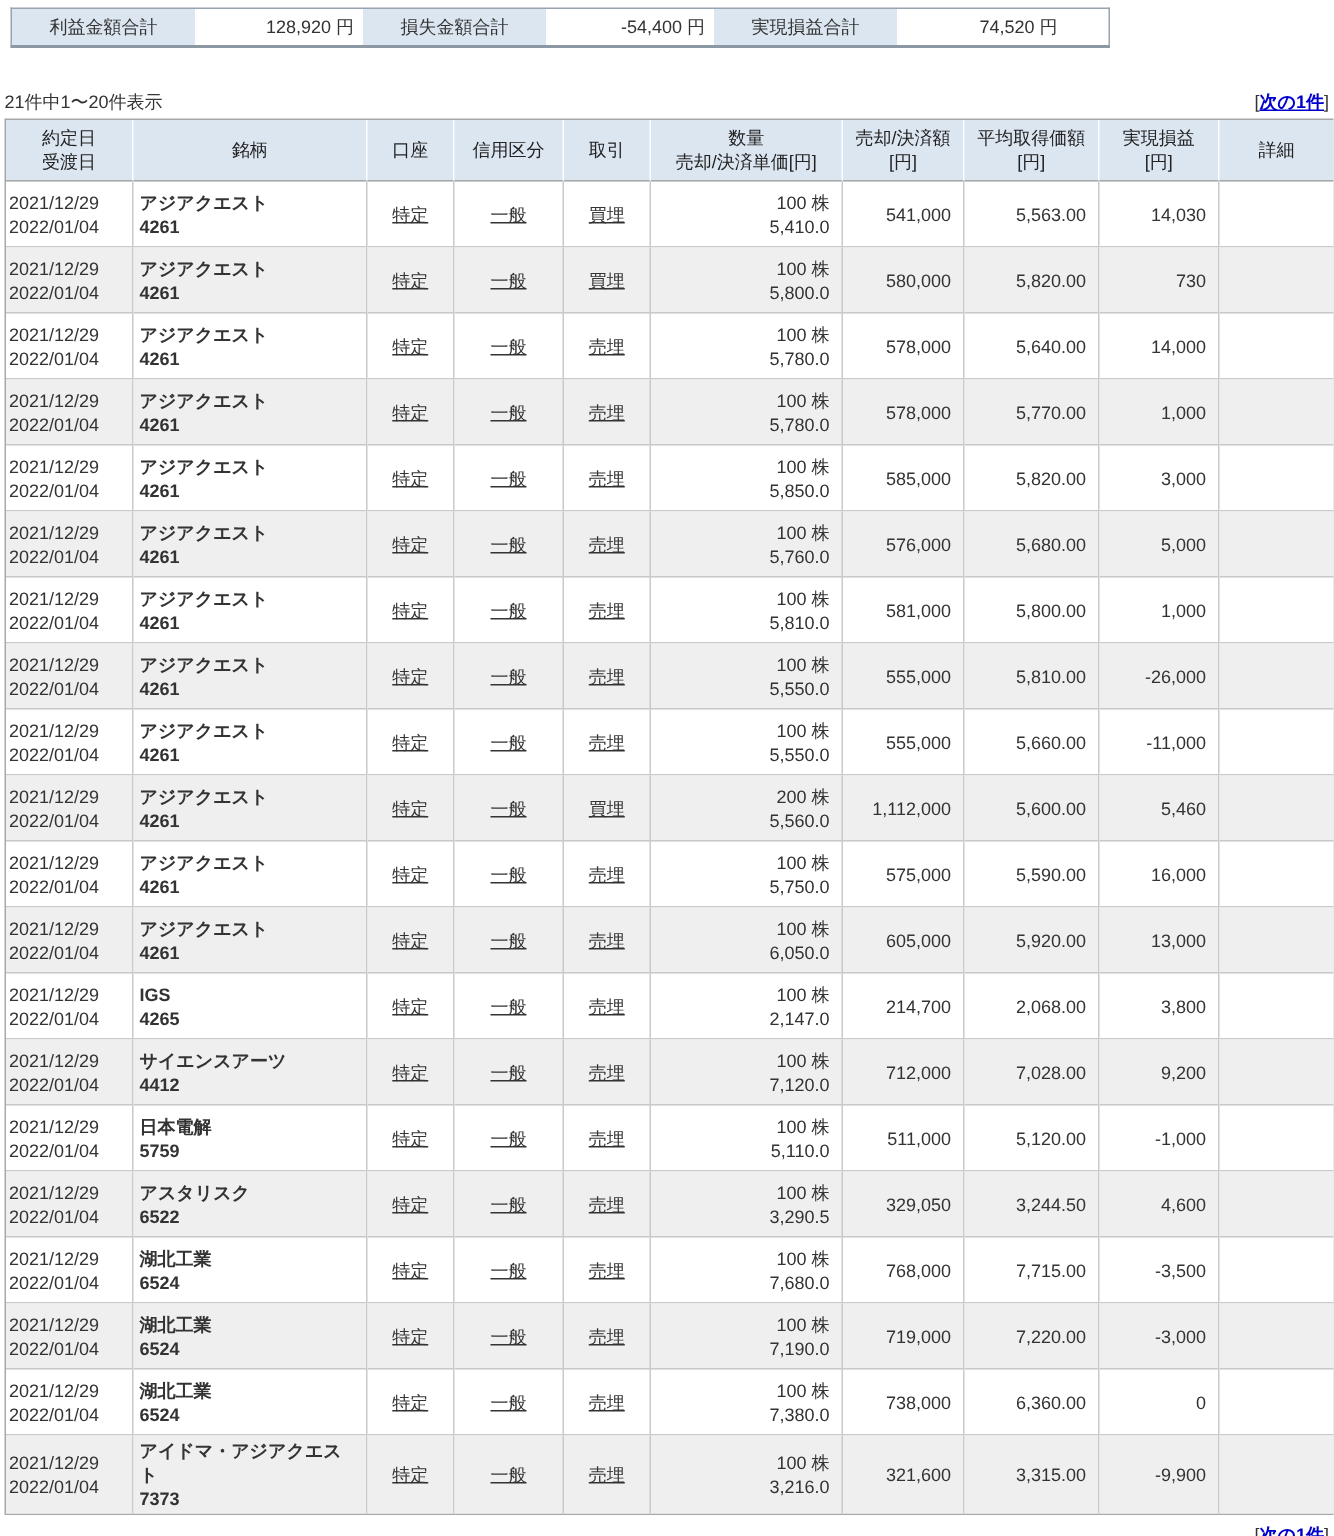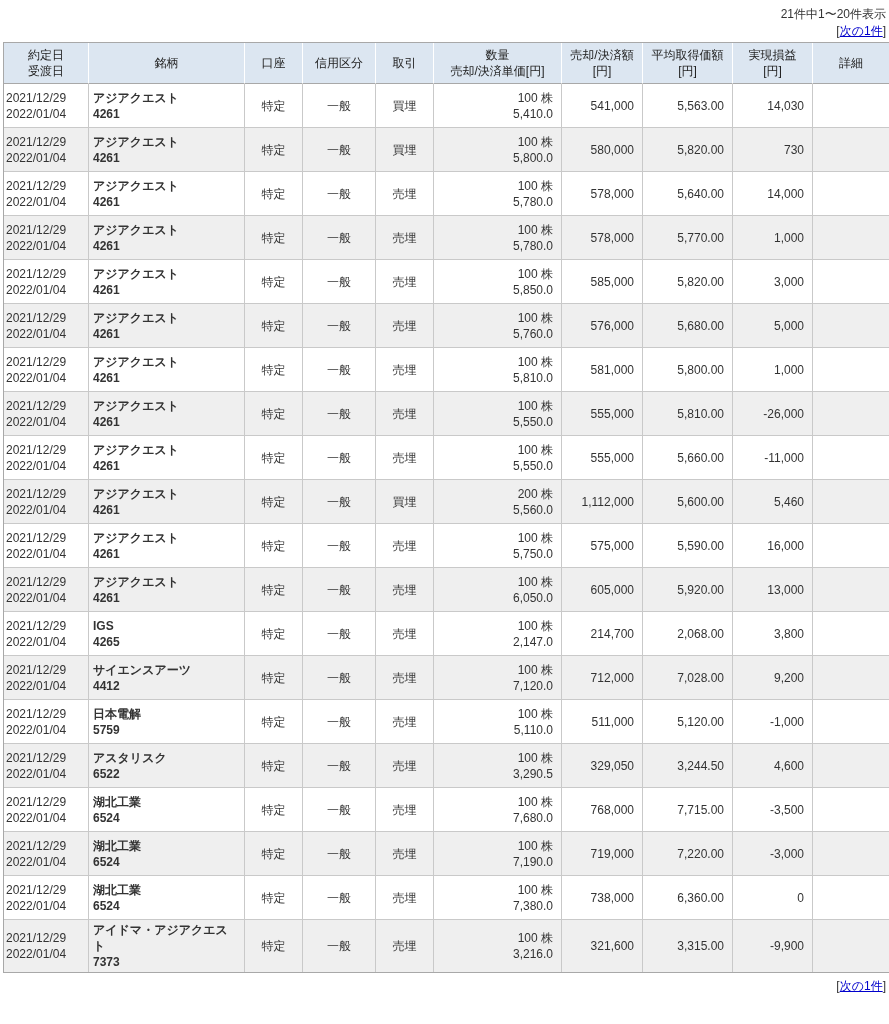--- a/index.html
+++ b/index.html
@@ -25,25 +25,24 @@
     width:123px;background:var(--header-bg);text-align:center;
     line-height:24px;height:24px;border-right:1px solid #fff;
   }
   .sum-value{
     width:111px;background:#fff;text-align:right;
     line-height:24px;height:24px;padding-right:5px;border-right:1px solid #fff;
   }
   .summary .sum-value:last-child{border-right:none;}
   
   .info-line{
-    display:flex;justify-content:space-between;align-items:flex-end;
-    margin:1px 1px 2px 1px;
-    flex-direction:column;
+    display:flex;justify-content:space-between;align-items:flex-start;
+    margin:28px 1px 2px 1px;
   }
-  a.next-link{color:var(--link-color);text-decoration:underline;cursor:pointer;}
+  a.next-link{color:var(--link-color);text-decoration:underline;cursor:pointer;font-weight:bold;}
   .bracket{color:#333;}
   
   table{
     border:1px solid var(--border-dark);border-spacing:0;
     table-layout:fixed;width:885px;margin-left:1px;
   }
   th{
     background:var(--header-bg);font-weight:normal;color:#222;
     border-right:1px solid #fff;border-bottom:1px solid var(--border-dark);
     padding:4px 2px;line-height:16px;font-size:12px;
@@ -53,29 +52,37 @@
     border-right:1px solid var(--border-light);
     border-bottom:1px solid var(--border-light);
     padding:2px 4px;line-height:16px;height:44px;vertical-align:middle;
     overflow:hidden;
   }
   td:last-child{border-right:none;}
   tbody tr:last-child td{border-bottom:none;}
   tbody tr:nth-child(even) td{background:var(--alt-row-bg);}
   .c-date{padding-left:2px;padding-right:13px;}
   .c-name{padding-left:4px;font-weight:bold;}
-  .c-center{text-align:center;}
+  .c-center{text-align:center;text-decoration:underline;}
   .c-num{text-align:right;padding-right:8px;}
   .footer-line{text-align:right;margin:5px 1px 0 0;}
 </style>
 </head>
 <body>
 
 <div class="page">
 
+  <div class="summary">
+      <div class="sum-label">利益金額合計</div>
+      <div class="sum-value">128,920 円</div>
+      <div class="sum-label">損失金額合計</div>
+      <div class="sum-value">-54,400 円</div>
+      <div class="sum-label">実現損益合計</div>
+      <div class="sum-value">74,520 円</div>
+    </div>
 
   <div class="info-line">
     <span>21件中1〜20件表示</span>
     <span>
       <span class="bracket">[</span><a class="next-link">次の1件</a><span class="bracket">]</span>
     </span>
   </div>
 
   <table>
     <colgroup>

